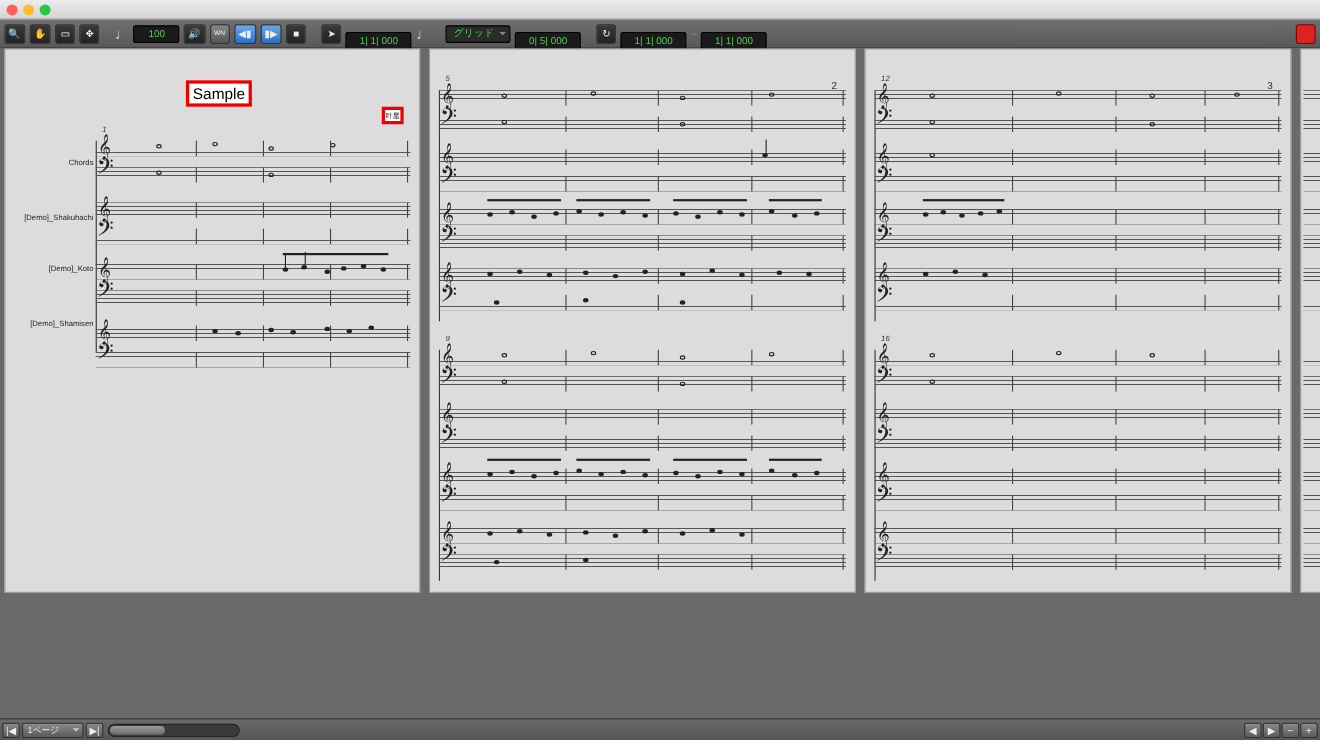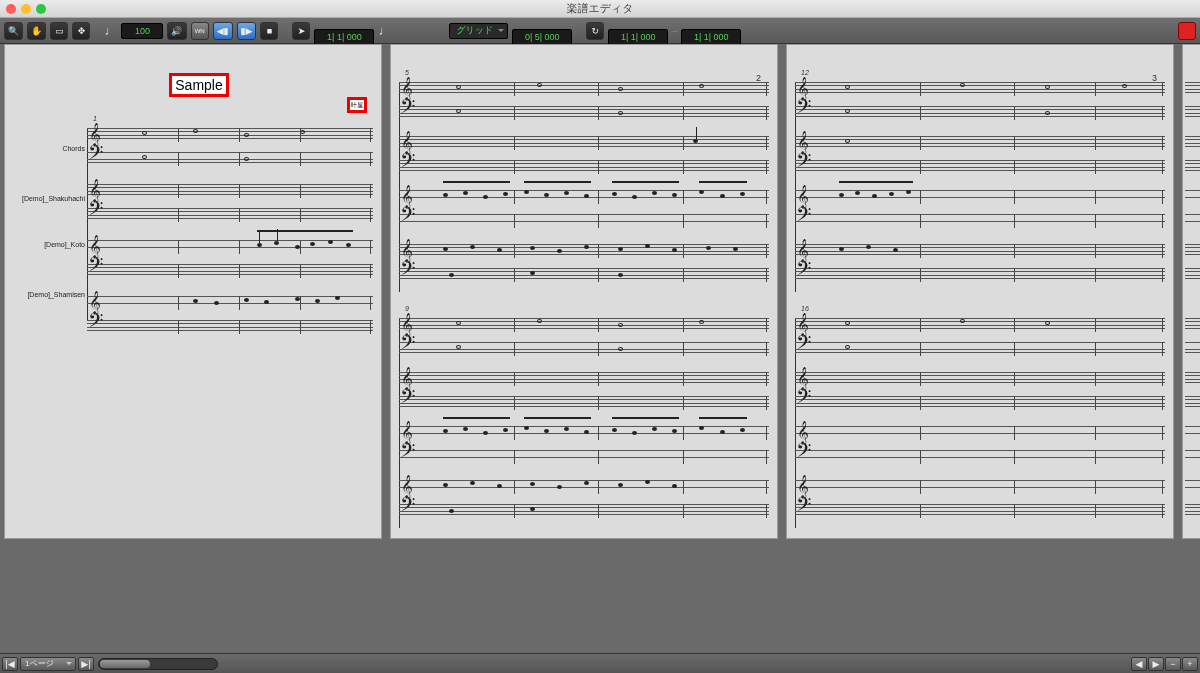--- a/index.html
+++ b/index.html
@@ -12,21 +12,21 @@
   .t-close{background:#ff5f57;} .t-min{background:#febc2e;} .t-max{background:#28c840;}
   .titlebar .title{ position:absolute; left:0; right:0; text-align:center; font-size:11px; color:#444; }
 
   
   .toolbar { height:26px; background:linear-gradient(#6f6f6f,#595959); border-bottom:1px solid #333; display:flex; align-items:center; padding:0 4px; gap:4px; color:#ddd; font-size:9px; }
   .tb-btn { height:18px; min-width:18px; padding:0 3px; background:linear-gradient(#888,#555); border:1px solid #333; border-radius:3px; display:flex; align-items:center; justify-content:center; color:#eee; cursor:pointer; }
   .tb-btn.dark { background:linear-gradient(#3a3a3a,#222); }
   .tb-btn.blue { background:linear-gradient(#6fa8e8,#2a6fc9); }
   .tb-sep { width:6px; }
   .tb-field { height:16px; background:#1a1a1a; border:1px solid #000; border-radius:2px; padding:0 6px; display:flex; align-items:center; color:#4fd24f; min-width:60px; justify-content:center;margin-top:12px; }
-  .tb-dd { height:16px; background:#2a2a2a; border:1px solid #000; border-radius:2px; padding:0 14px 0 6px; display:flex; align-items:center; color:#4fd24f; position:relative; min-width:50px;margin-left:44px;}
+  .tb-dd { height:16px; background:#2a2a2a; border:1px solid #000; border-radius:2px; padding:0 14px 0 6px; display:flex; align-items:center; color:#4fd24f; position:relative; min-width:50px;}
   .tb-dd::after{content:"";position:absolute;right:3px;top:5px;border:3px solid transparent;border-top-color:#888;}
   .tb-num { height:16px; width:42px; background:#1a1a1a; border:1px solid #000; border-radius:2px; color:#4fd24f; display:flex;align-items:center;justify-content:center;}
   .spacer{flex:1;}
   .rec-btn{ width:18px;height:18px;background:#d22; border:1px solid #800; border-radius:3px;}
 
   
   .canvas { position:absolute; top:44px; left:0; right:0; bottom:20px; background:#6a6a6a; overflow:hidden; }
   .pages { position:absolute; top:0; left:0; height:495px; display:flex; gap:8px; padding-left:4px;}
   .page { background:#dcdcdc; border:1px solid #999; position:relative; }
   .p1{ width:378px; height:495px;}
@@ -70,21 +70,20 @@
 </style>
 </head>
 <body>
 
 <div class="titlebar">
   <div class="traffic">
     <span class="t-close"></span>
     <span class="t-min"></span>
     <span class="t-max"></span>
   </div>
-  <div class="title">楽譜エディタ</div>
 </div>
 
 <div class="toolbar">
   <div class="tb-btn dark">🔍</div>
   <div class="tb-btn dark">✋</div>
   <div class="tb-btn dark">▭</div>
   <div class="tb-btn dark">✥</div>
   <div class="tb-sep"></div>
   <span style="font-size:13px;">♩</span>
   <div class="tb-num">100</div>

